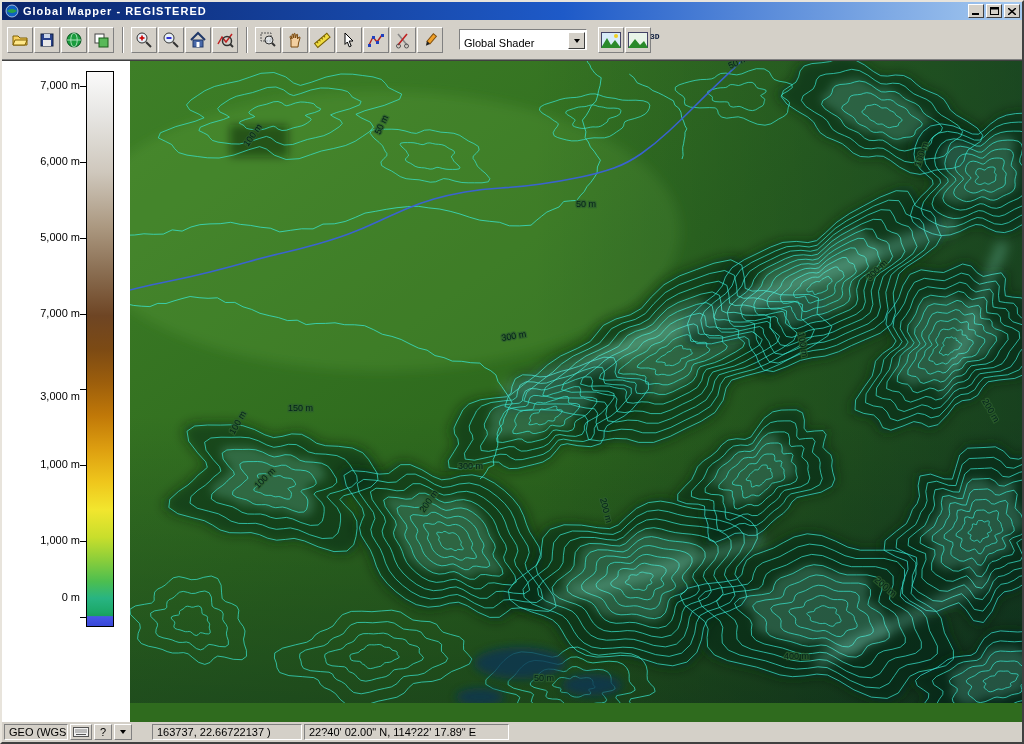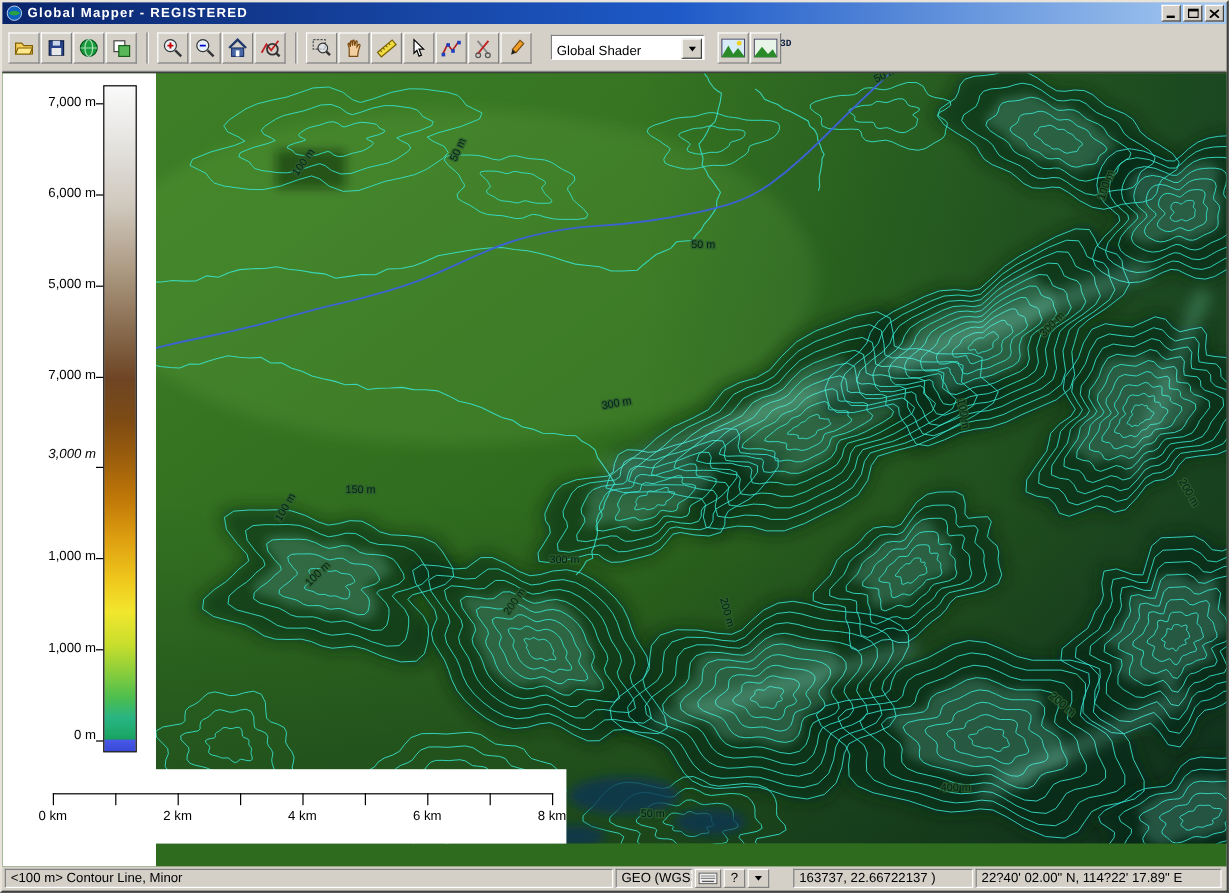--- a/index.html
+++ b/index.html
@@ -416,50 +416,32 @@
     <div class="legend-panel">
       <div class="legend-bar"></div>
     <div class="legend-label" style="top: 18px;">7,000 m</div>
         <div class="legend-tick" style="top: 25px;"></div>
         <div class="legend-label" style="top: 93.8571px;">6,000 m</div>
         <div class="legend-tick" style="top: 100.857px;"></div>
         <div class="legend-label" style="top: 169.714px;">5,000 m</div>
         <div class="legend-tick" style="top: 176.714px;"></div>
         <div class="legend-label" style="top: 245.571px;">7,000 m</div>
         <div class="legend-tick" style="top: 252.571px;"></div>
-        <div class="legend-label" style="top: 312px; font-style: italic;">3,000 m</div>
+        <div class="legend-label" style="top: 329px;">3,000 m</div>
         <div class="legend-tick" style="top: 328.429px;"></div>
         <div class="legend-label" style="top: 397.286px;">1,000 m</div>
         <div class="legend-tick" style="top: 404.286px;"></div>
         <div class="legend-label" style="top: 473.143px;">1,000 m</div>
         <div class="legend-tick" style="top: 480.143px;"></div>
-        <div class="legend-label" style="top: 546px;">0 m</div>
+        <div class="legend-label" style="top: 530px;">0 m</div>
         <div class="legend-tick" style="top: 556px;"></div>
       </div>
-    <div class="scalebar">
-      <div class="sb-line"></div>
-    <div class="sb-tick" style="left: 12px;"></div>
-        <div class="sb-label" style="left: -10px;">0 km</div>
-        <div class="sb-tick" style="left: 64px;"></div>
-        <div class="sb-tick" style="left: 116px;"></div>
-        <div class="sb-label" style="left: 94px;">2 km</div>
-        <div class="sb-tick" style="left: 168px;"></div>
-        <div class="sb-tick" style="left: 220px;"></div>
-        <div class="sb-label" style="left: 198px;">4 km</div>
-        <div class="sb-tick" style="left: 272px;"></div>
-        <div class="sb-tick" style="left: 324px;"></div>
-        <div class="sb-label" style="left: 302px;">6 km</div>
-        <div class="sb-tick" style="left: 376px;"></div>
-        <div class="sb-tick" style="left: 428px;"></div>
-        <div class="sb-label" style="left: 406px;">8 km</div>
-      </div>
   </div>
 
   <div class="statusbar">
-    <div class="sb-panel sb-feature">&lt;100 m&gt; Contour Line, Minor</div>
     <div class="sb-panel w62">GEO (WGS8</div>
     <div class="sb-btnp">
         <svg width="16" height="10">
           <rect x="0.5" y="0.5" width="15" height="9" fill="#f0f0f0" stroke="#555"></rect>
           <line x1="2" y1="3" x2="14" y2="3" stroke="#888"></line>
           <line x1="2" y1="5" x2="14" y2="5" stroke="#888"></line>
           <line x1="3" y1="7.5" x2="13" y2="7.5" stroke="#555"></line>
         </svg>
       </div>
     <div class="sb-btnp">?</div>

